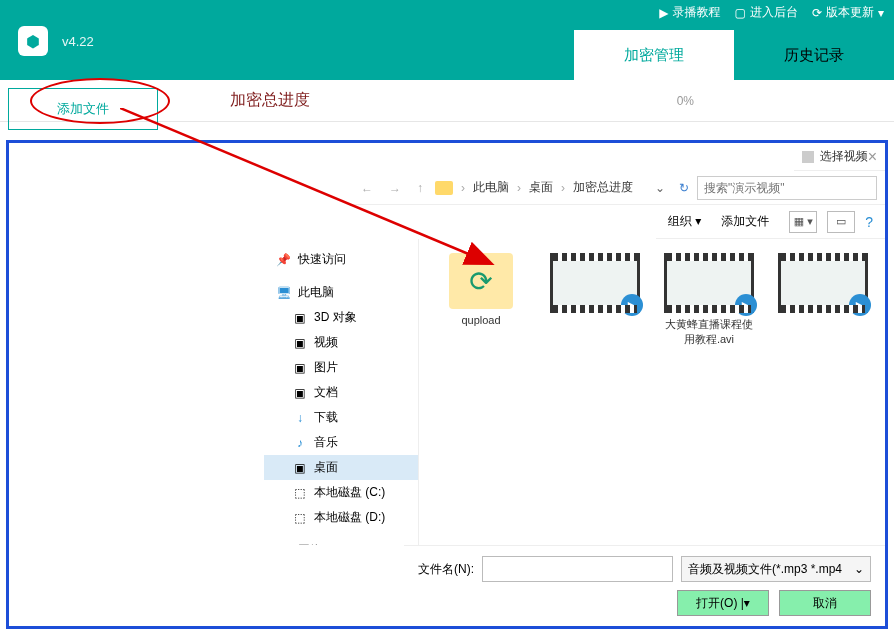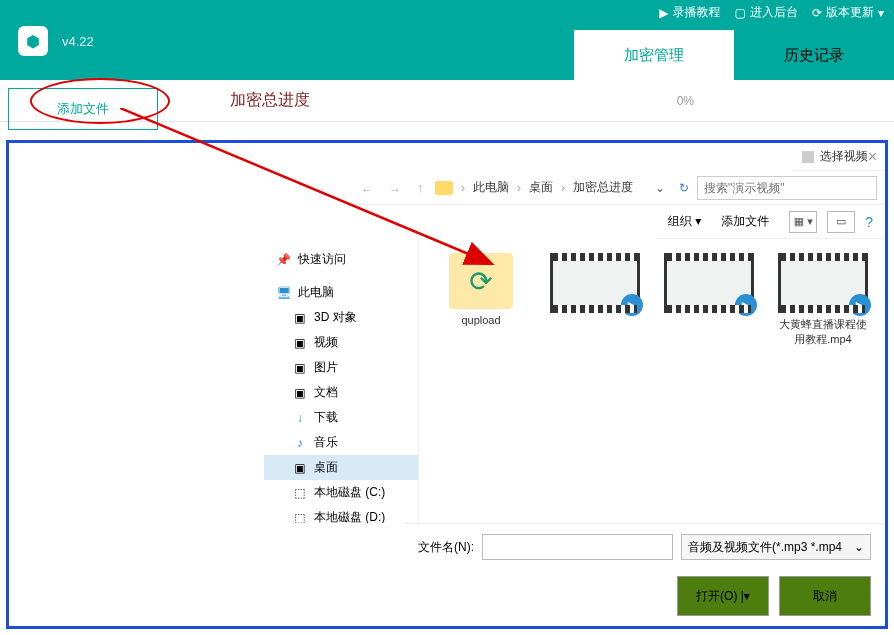--- a/index.html
+++ b/index.html
@@ -60,25 +60,25 @@
 
 .file-area { flex: 1; padding: 14px; display: flex; gap: 18px; align-items: flex-start; flex-wrap: wrap; }
 .file-item { width: 96px; display: flex; flex-direction: column; align-items: center; gap: 4px; cursor: pointer; }
 .folder-thumb { width: 64px; height: 56px; background: #ffe9a8; border-radius: 4px; display: flex; align-items: center; justify-content: center; font-size: 28px; color: #1a9a6e; }
 .video-thumb { width: 90px; height: 60px; background: #eef3f2; border: 3px solid #333; position: relative; }
 .video-thumb::before, .video-thumb::after { content: ""; position: absolute; left: 0; right: 0; height: 8px; background: repeating-linear-gradient(90deg,#333 0 5px,#fff 5px 9px); }
 .video-thumb::before { top: -3px; } .video-thumb::after { bottom: -3px; }
 .play-badge { position: absolute; right: -6px; bottom: -6px; width: 22px; height: 22px; border-radius: 50%; background: #2b8fd4; color: #fff; display: flex; align-items: center; justify-content: center; font-size: 11px; }
 .file-label { font-size: 11px; text-align: center; line-height: 1.35; color: #333; }
 
-.dlg-footer { border-top: 1px solid #eee; padding: 10px 14px; display: flex; flex-direction: column; gap: 16px; font-size: 12px; }
+.dlg-footer { border-top: 1px solid #eee; padding: 10px 14px; display: flex; flex-direction: column; gap: 8px; font-size: 12px; }
 .footer-row { display: flex; align-items: center; gap: 8px; }
 .fn-input { flex: 1; height: 26px; border: 1px solid #bbb; padding: 0 6px; }
 .filter-sel { width: 190px; height: 26px; border: 1px solid #bbb; background: #f5f5f5; padding: 0 6px; display: flex; align-items: center; justify-content: space-between; cursor: pointer; }
-.btn { width: 92px; height: 40px; border: 1px solid #999; background: #4d7c0f; display: flex; align-items: center; justify-content: center; cursor: pointer; }
+.btn { width: 92px; height: 26px; border: 1px solid #999; background: #86efac; display: flex; align-items: center; justify-content: center; cursor: pointer; }
 .btn-row { display: flex; justify-content: flex-end; gap: 10px; }
 </style>
 </head>
 <body>
 
 <div class="app-header">
   <div class="top-links">
     <span>▶ <span>录播教程</span></span>
     <span>▢ <span>进入后台</span></span>
     <span>⟳ <span>版本更新</span> ▾</span>
@@ -206,26 +206,26 @@
       </div>
       <div class="file-item">
         <div class="video-thumb">
             <span class="play-badge">▶</span>
           </div>
       </div>
       <div class="file-item">
         <div class="video-thumb">
             <span class="play-badge">▶</span>
           </div>
+        <div class="file-label">大黄蜂直播课程使用教程.avi</div>
       </div>
       <div class="file-item">
         <div class="video-thumb">
             <span class="play-badge">▶</span>
           </div>
-        <div class="file-label">大黄蜂直播课程使用教程.mp4</div>
       </div>
     </div>
   </div>
 
   <div class="dlg-footer">
     <div class="footer-row">
       <span>文件名(N):</span>
       <input class="fn-input" style="">
       <div class="filter-sel">
           <span>音频及视频文件(*.mp3 *.mp4</span>

